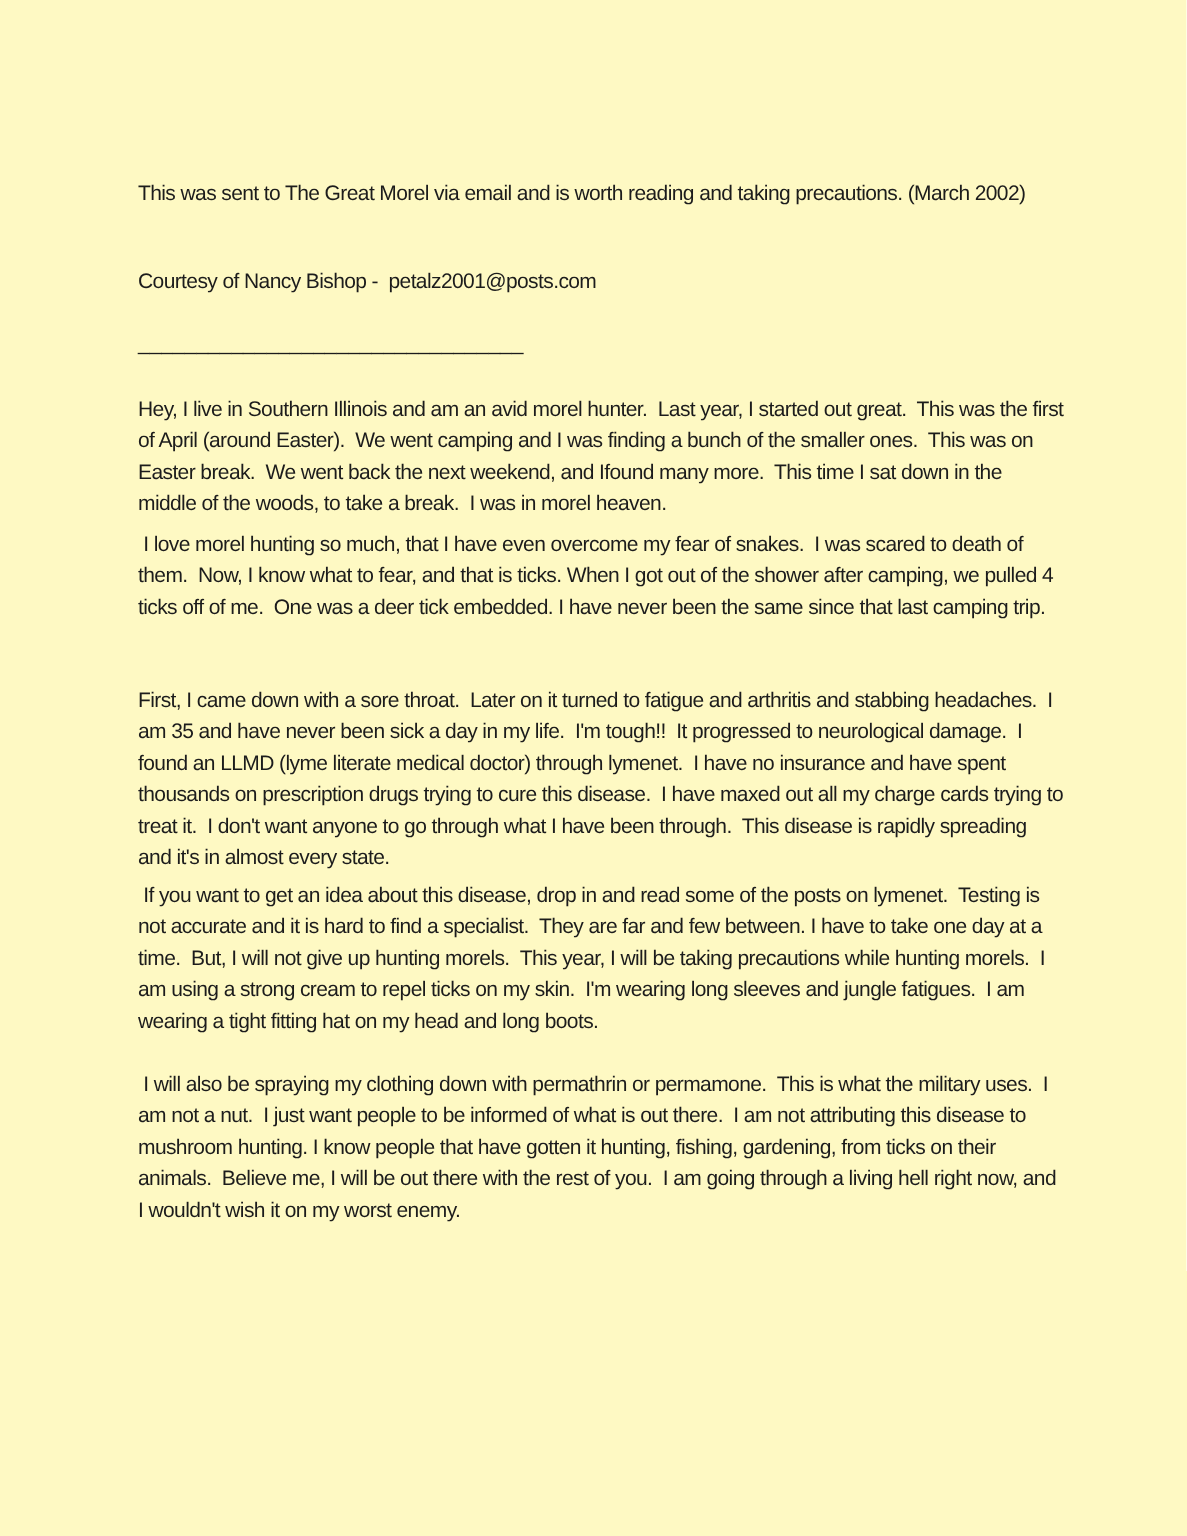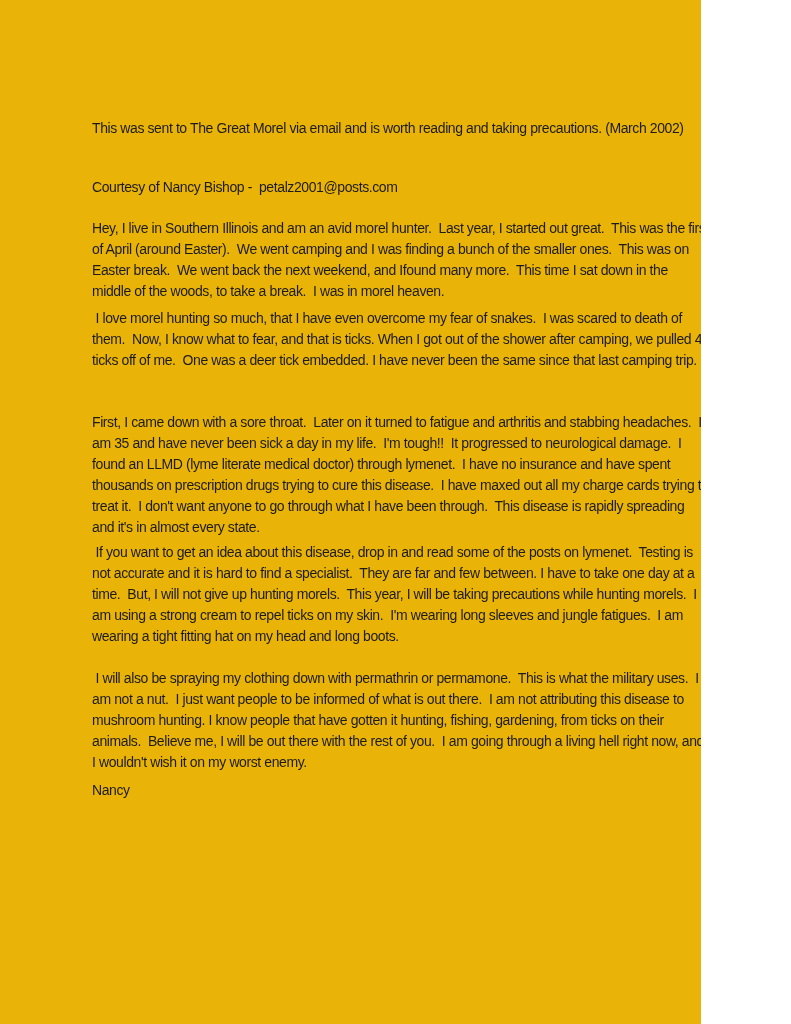--- a/index.html
+++ b/index.html
@@ -2,23 +2,23 @@
 <html><head>
 <meta charset="utf-8">
 <style>
   html, body {
     margin: 0;
     padding: 0;
     background: #ffffff;
   }
   .page {
     position: relative;
-    width: 701px;
+    width: 791px;
     height: 1024px;
-    background: #eab308;
+    background: #fef9c3;
     overflow: hidden;
     font-family: "Liberation Sans", "DejaVu Sans", sans-serif;
     color: #1c1c1c;
   }
   .content {
     position: absolute;
     left: 92px;
     top: 118px;
     width: 618px;
   }
@@ -43,27 +43,27 @@
 </style>
 </head>
 <body>
 
 <div class="page">
   <div class="content">
     <p class="intro">This was sent to The Great Morel via email and is worth reading and taking precautions. (March 2002)</p>
 
     <p class="courtesy">Courtesy of Nancy Bishop -  petalz2001@posts.com</p>
 
+    <p class="separator">_________________________________</p>
 
     <p class="para-1">Hey, I live in Southern Illinois and am an avid morel hunter.  Last year, I started out great.  This was the first of April (around Easter).  We went camping and I was finding a bunch of the smaller ones.  This was on Easter break.  We went back the next weekend, and Ifound many more.  This time I sat down in the middle of the woods, to take a break.  I was in morel heaven.</p>
 
     <p class="para-2"> I love morel hunting so much, that I have even overcome my fear of snakes.  I was scared to death of them.  Now, I know what to fear, and that is ticks. When I got out of the shower after camping, we pulled 4 ticks off of me.  One was a deer tick embedded. I have never been the same since that last camping trip.</p>
 
     <p class="para-3">First, I came down with a sore throat.  Later on it turned to fatigue and arthritis and stabbing headaches.  I am 35 and have never been sick a day in my life.  I'm tough!!  It progressed to neurological damage.  I found an LLMD (lyme literate medical doctor) through lymenet.  I have no insurance and have spent thousands on prescription drugs trying to cure this disease.  I have maxed out all my charge cards trying to treat it.  I don't want anyone to go through what I have been through.  This disease is rapidly spreading and it's in almost every state.</p>
 
     <p class="para-4"> If you want to get an idea about this disease, drop in and read some of the posts on lymenet.  Testing is not accurate and it is hard to find a specialist.  They are far and few between. I have to take one day at a time.  But, I will not give up hunting morels.  This year, I will be taking precautions while hunting morels.  I am using a strong cream to repel ticks on my skin.  I'm wearing long sleeves and jungle fatigues.  I am wearing a tight fitting hat on my head and long boots.</p>
 
     <p class="para-5"> I will also be spraying my clothing down with permathrin or permamone.  This is what the military uses.  I am not a nut.  I just want people to be informed of what is out there.  I am not attributing this disease to mushroom hunting. I know people that have gotten it hunting, fishing, gardening, from ticks on their animals.  Believe me, I will be out there with the rest of you.  I am going through a living hell right now, and I wouldn't wish it on my worst enemy.</p>
 
 
-    <p class="signature">Nancy</p>
   </div>
 </div>
 
 </body></html>

